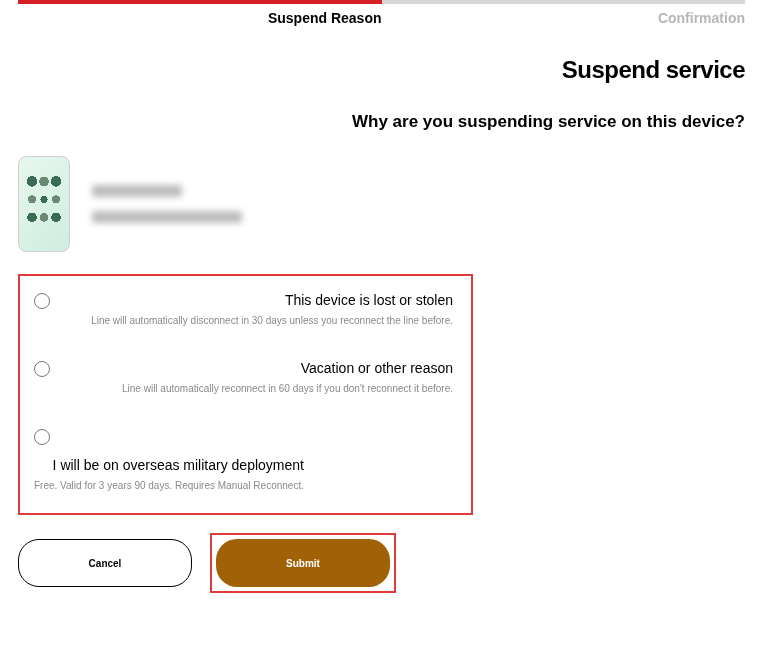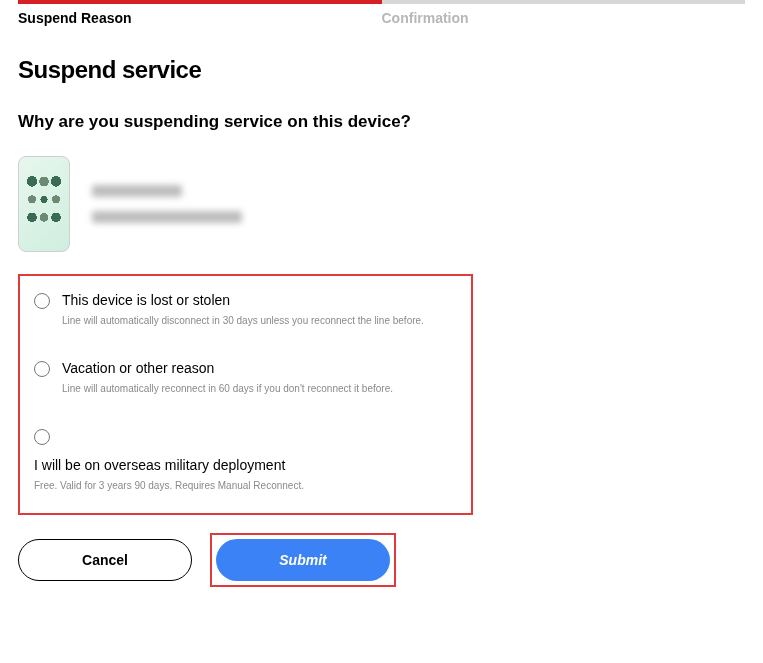--- a/index.html
+++ b/index.html
@@ -1,15 +1,15 @@
 <!DOCTYPE html>
 <html><head>
   <meta charset="utf-8">
   <style>
-    * { box-sizing: border-box; margin: 0; padding: 0; }
+    * { box-sizing: border-box; margin: 0; padding: 0; text-align: right; }
     body {
       font-family: -apple-system, BlinkMacSystemFont, "Helvetica Neue", Arial, sans-serif;
       background: #fff;
       width: 763px;
       height: 663px;
       padding: 0;
       color: #000;
     }
     .stepper {
       display: flex;
@@ -125,39 +125,38 @@
       line-height: 1.4;
     }
     .buttons {
       display: flex;
       gap: 18px;
       align-items: center;
       padding-left: 0;
     }
     .btn {
       width: 174px;
-      height: 42px;
+      height: 48px;
       border-radius: 21px;
-      font-size: 14px;
+      font-size: 10px;
       font-weight: 700;
       cursor: pointer;
       display: flex;
       align-items: center;
       justify-content: center;
       border: none;
     }
     .btn-cancel {
       background: #fff;
       color: #000;
       border: 1px solid #000;
     }
     .btn-submit {
-      background: #3b82f6;
+      background: #a16207;
       color: #fff;
-      font-style: italic;
     }
     .submit-wrap {
       border: 2px solid #e03a3a;
       padding: 4px;
       display: inline-flex;
     }
   </style>
 </head>
 <body>
 

